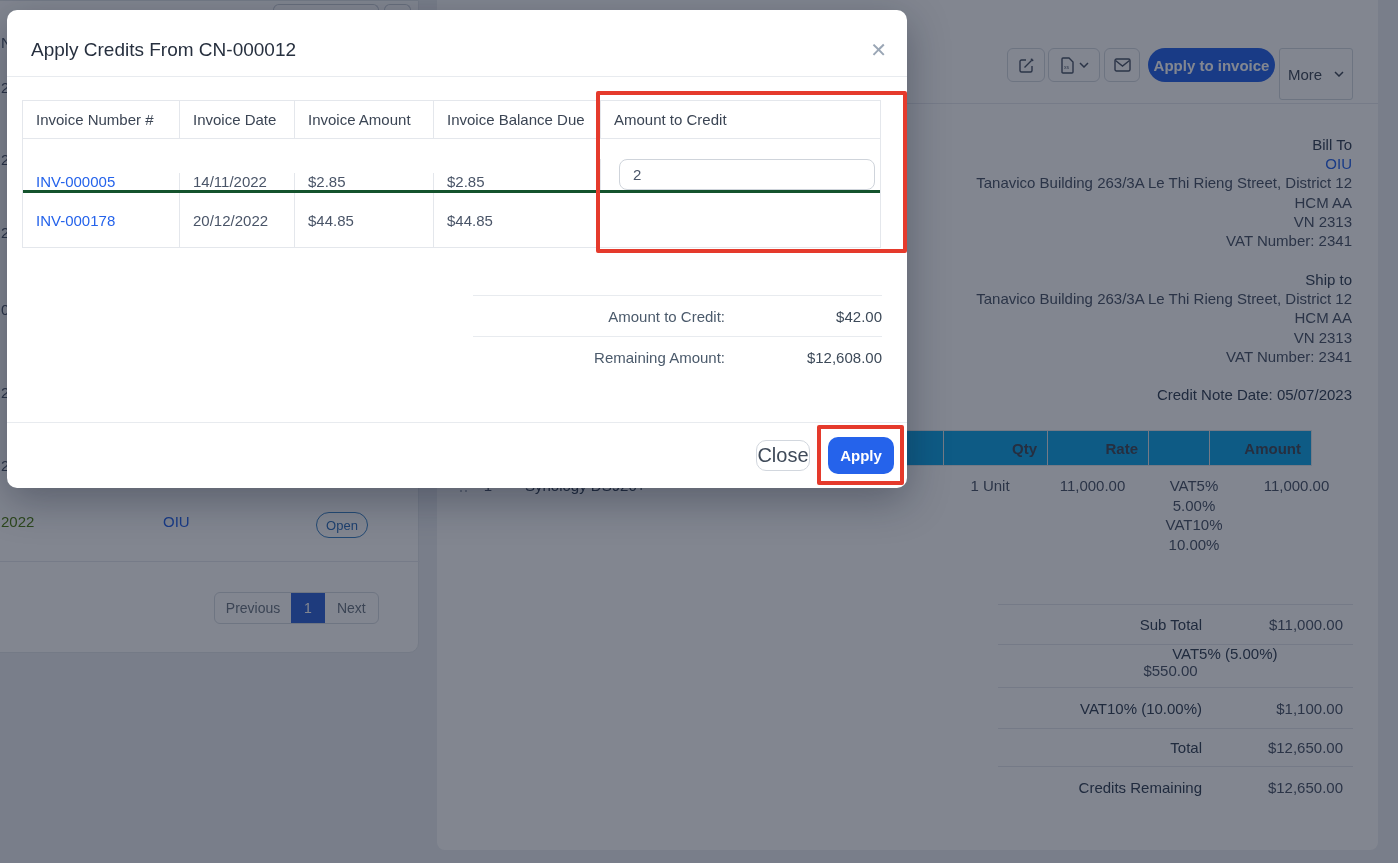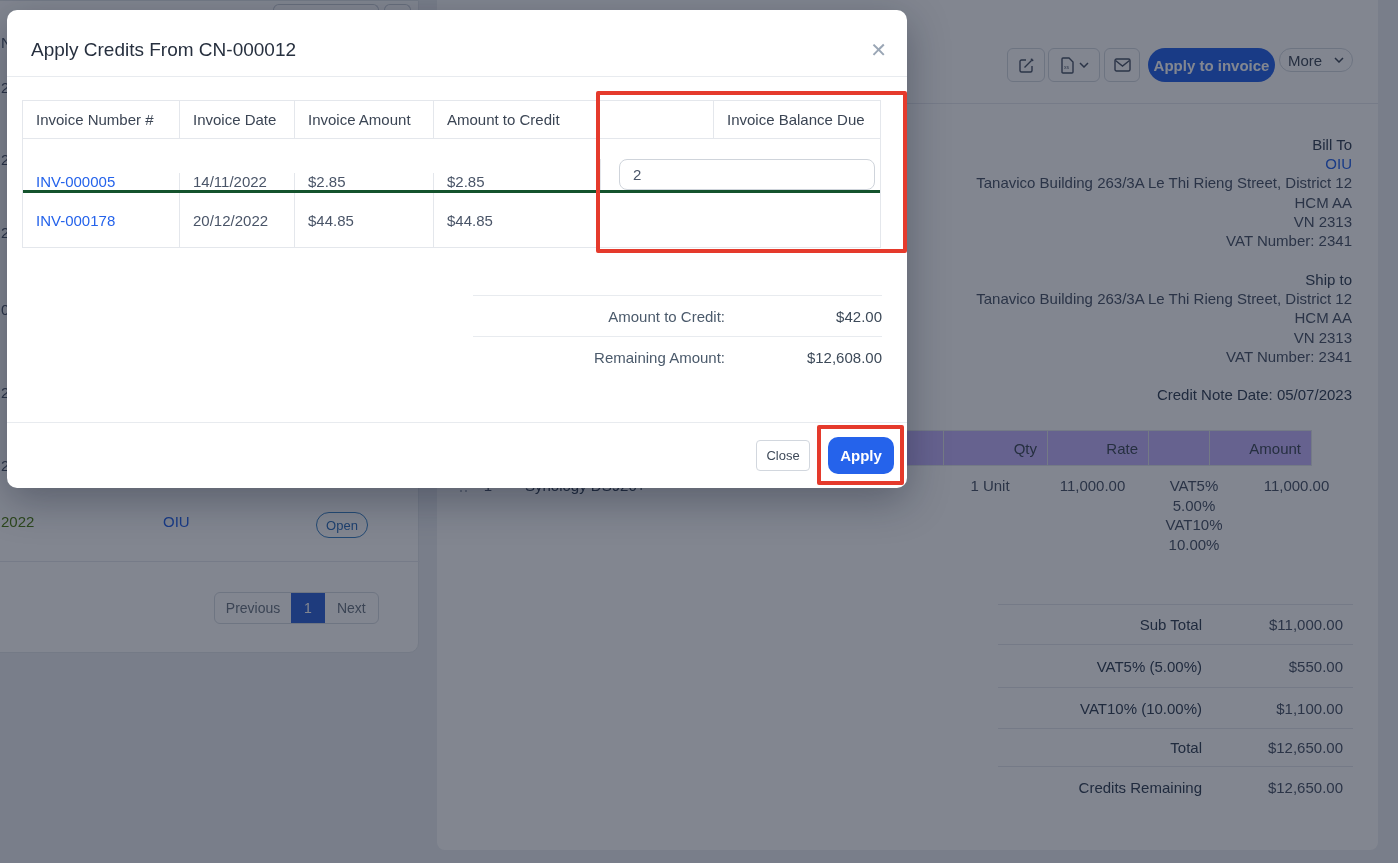--- a/index.html
+++ b/index.html
@@ -13,29 +13,29 @@
   .right-card{left:437px;top:0;width:941px;height:850px;border-radius:0 0 8px 8px;}
 
   .tabbar{position:absolute;left:0;top:0;width:941px;height:27px;border-bottom:1px solid #e3e7ec;background:#fbfcfd;}
   .tab{position:absolute;top:-4px;font-size:15.5px;color:#3f4a59;white-space:nowrap;}
   .tab.active{color:#2563eb;}
   .vdiv{position:absolute;top:2px;width:1px;height:22px;background:#dfe4ea;}
   .expand-tile{position:absolute;left:485px;top:0;width:46px;height:27px;background:#eef1f5;border-left:1px solid #dfe4ea;border-right:1px solid #dfe4ea;}
 
   .icon-btn{position:absolute;top:48px;height:34px;border:1px solid #d3d9e0;border-radius:6px;background:#fff;display:flex;align-items:center;justify-content:center;gap:4px;color:#4a5568;}
   .btn-primary{position:absolute;top:48px;height:34px;border-radius:17px;background:#2563eb;color:#fff;font-size:15px;font-weight:600;display:flex;align-items:center;justify-content:center;border:none;}
-  .btn-more{position:absolute;top:48px;height:24px;border:1px solid #d3d9e0;border-radius:14px;background:#fff;color:#3f4a59;font-size:15px;display:flex;align-items:center;justify-content:center;gap:12px;}
+  .btn-more{position:absolute;top:48px;height:52px;border:1px solid #d3d9e0;border-radius:3px;background:#fff;color:#3f4a59;font-size:15px;display:flex;align-items:center;justify-content:center;gap:12px;}
   .toolbar-div{position:absolute;left:0;top:103px;width:941px;height:1px;background:#e6e9ee;}
 
   .addr{position:absolute;right:26px;text-align:right;font-size:15px;line-height:19.2px;color:#4a5568;}
   .addr .head{color:#334155;}
   .addr .link{color:#2563eb;}
   .cn-date{position:absolute;right:26px;top:386px;font-size:15px;color:#334155;}
 
-  .it-head{position:absolute;top:430px;height:36px;background:#c4b5fd;border:1px solid #e2e6eb;color:#3f4a59;font-size:15px;display:flex;align-items:center;justify-content:flex-end;padding-right:10px;}
+  .it-head{position:absolute;top:430px;height:36px;background:#0ea5e9;border:1px solid #e2e6eb;color:#3f4a59;font-size:15px;display:flex;align-items:center;justify-content:flex-end;padding-right:10px;font-weight:bold;}
   .it-val{position:absolute;font-size:15px;color:#4a5568;text-align:center;}
   .drag-dots{position:absolute;left:23px;top:480px;width:10px;height:13px;display:grid;grid-template-columns:3px 3px;grid-auto-rows:3px;gap:2px;}
   .drag-dots i{background:#9aa4b2;border-radius:50%;width:2px;height:2px;}
 
   .tot-row{position:absolute;left:561px;width:355px;border-top:1px solid #e3e7ec;display:flex;align-items:center;font-size:15px;}
   .tot-row .lbl{width:204px;text-align:right;color:#334155;}
   .tot-row .val{flex:1;text-align:right;padding-right:10px;color:#4a5568;}
 
   .frag{position:absolute;left:60px;font-size:15px;color:#4a5568;white-space:nowrap;}
   .btn-top{position:absolute;border:1px solid #c9d0d8;border-bottom:none;border-radius:6px 6px 0 0;height:12px;top:3px;}
@@ -66,21 +66,21 @@
   .c1{width:156px;} .c2{width:115px;} .c3{width:139px;} .c4{width:167px;} .c5{width:280px;}
   .m-link{color:#2563eb;cursor:pointer;}
   .m-input{width:256px;height:31px;margin-left:5px;border:1px solid #cfd4db;border-radius:8px;padding:0 13px;font-size:15px;color:#4a5568;outline:none;}
 
   .m-sum{position:absolute;left:466px;top:285px;width:409px;font-size:15px;}
   .m-sum .srow{height:41px;border-top:1px solid #e8ebef;display:flex;align-items:center;}
   .m-sum .slbl{width:252px;text-align:right;color:#4b5a6b;}
   .m-sum .sval{flex:1;text-align:right;color:#3d4a59;}
 
   .m-fdiv{position:absolute;left:0;top:412px;width:900px;height:1px;background:#e8ebef;}
-  .m-close-btn{position:absolute;left:749px;top:430px;width:54px;height:31px;border:1px solid #d2d7de;border-radius:4px;background:#fff;color:#3f4a59;font-size:13px;display:flex;align-items:center;justify-content:center;cursor:pointer;}
+  .m-close-btn{position:absolute;left:749px;top:430px;width:54px;height:31px;border:1px solid #d2d7de;border-radius:10px;background:#fff;color:#3f4a59;font-size:20px;display:flex;align-items:center;justify-content:center;cursor:pointer;}
   .m-apply-btn{position:absolute;left:821px;top:427px;width:66px;height:37px;border:none;border-radius:10px;background:#2563eb;color:#fff;font-size:15px;font-weight:600;display:flex;align-items:center;justify-content:center;cursor:pointer;}
 
   
   .anno{position:absolute;border:4px solid #e53a2c;z-index:30;border-radius:2px;}
   .anno1{left:596px;top:91px;width:311px;height:162px;}
   .anno2{left:817px;top:425px;width:87px;height:60px;}
 
   svg{display:block;}
 </style>
 </head>
@@ -200,21 +200,21 @@
       <div class="it-val" style="left:711px;top:477px;width:92px;">VAT5%</div>
       <div class="it-val" style="left:711px;top:497px;width:92px;">5.00%</div>
       <div class="it-val" style="left:711px;top:516px;width:92px;">VAT10%</div>
       <div class="it-val" style="left:711px;top:536px;width:92px;">10.00%</div>
       <div class="it-val" style="left:813px;top:477px;width:93px;">11,000.00</div>
 
       <div class="tot-row" style="top:604px;height:40px;">
         <div class="lbl">Sub Total</div>
           <div class="val">$11,000.00</div>
       </div>
-      <div class="tot-row" style="top:644px;height:43px;">
+      <div class="tot-row" style="top:644px;height:43px;flex-direction:column;">
         <div class="lbl">VAT5% (5.00%)</div>
           <div class="val">$550.00</div>
       </div>
       <div class="tot-row" style="top:687px;height:41px;">
         <div class="lbl">VAT10% (10.00%)</div>
           <div class="val">$1,100.00</div>
       </div>
       <div class="tot-row" style="top:728px;height:38px;">
         <div class="lbl">Total</div>
           <div class="val">$12,650.00</div>
@@ -231,22 +231,22 @@
   <div class="modal">
     <div class="m-title">Apply Credits From CN-000012</div>
     <div class="m-close">✕</div>
     <div class="m-hdiv"></div>
 
     <div class="m-table">
       <div class="m-tr head">
         <div class="m-th c1">Invoice Number #</div>
         <div class="m-th c2">Invoice Date</div>
         <div class="m-th c3">Invoice Amount</div>
+        <div class="m-th c4">Invoice Balance Due</div>
         <div class="m-th c5">Amount to Credit</div>
-        <div class="m-th c4">Invoice Balance Due</div>
       </div>
       <div class="m-tr row r1">
         <div class="m-td c1">
             <span class="m-link">INV-000005</span>
           </div>
         <div class="m-td c2">14/11/2022</div>
         <div class="m-td c3">$2.85</div>
         <div class="m-td c4">$2.85</div>
         <div class="m-td c5">
             <input class="m-input" value="2" style="">

